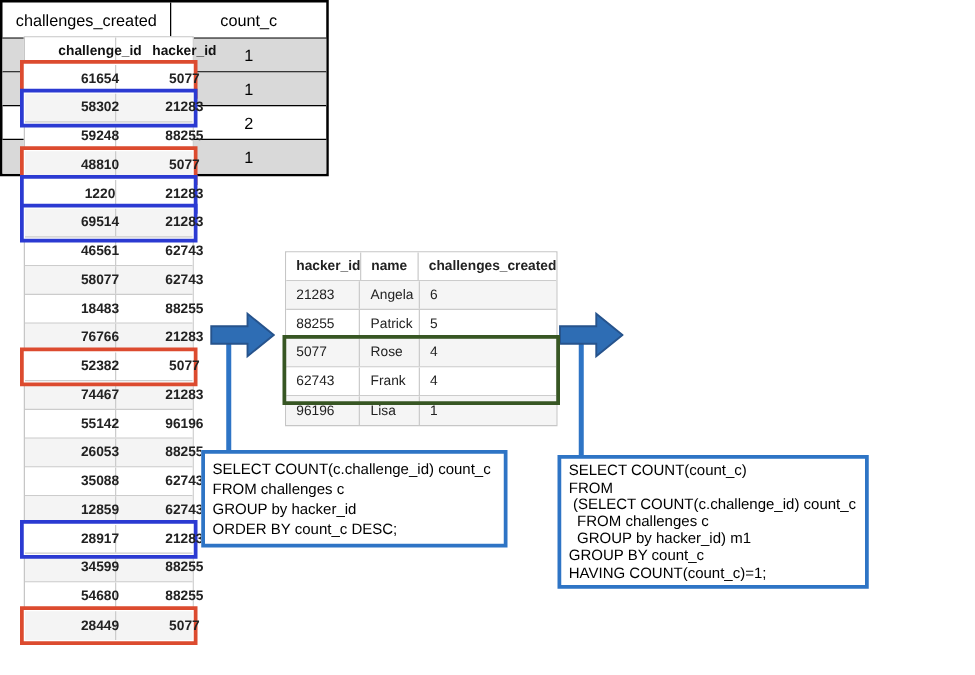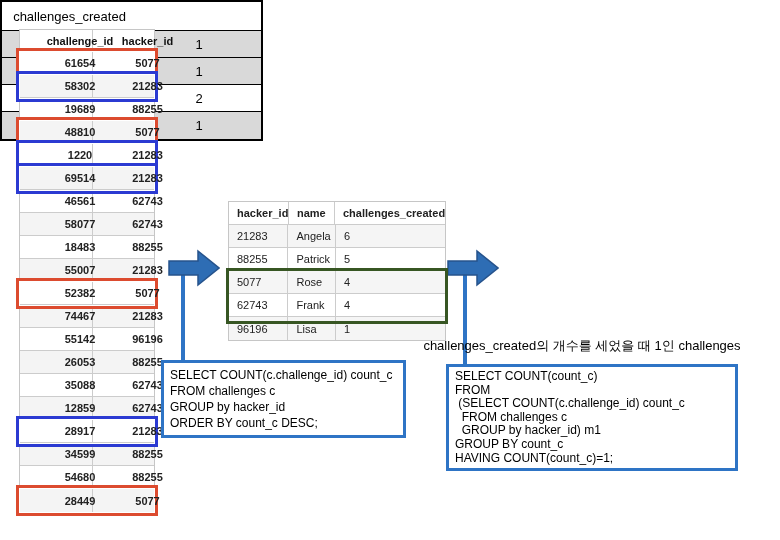--- a/index.html
+++ b/index.html
@@ -56,21 +56,21 @@
   .arrow { position:absolute; width:52px; height:40px; }
   #arrow-1 { left:168px; top:248px; }
   #arrow-2 { left:447px; top:248px; }
   .vline { position:absolute; width:4px; background:#2E74C5; z-index:0; }
   #vline-1 { left:181px; top:274px; height:88px; }
   #vline-2 { left:463px; top:274px; height:92px; }
 
   
   .sqlbox { position:absolute; border:3px solid #2E74C5; background:#fff; z-index:2; box-sizing:border-box; }
   #sql-box-1 { left:161px; top:360px; width:245px; height:78px; }
-  #sql-box-2 { left:446px; top:364px; width:292px; height:107px; }
+  #sql-box-2 { left:446px; top:364px; width:249px; height:107px; }
   .sqlbox pre { margin:0; font-family:"Liberation Sans", sans-serif; white-space:pre; color:#000; }
   #sql-box-1 pre { font-size:12px; line-height:16px; padding:4px 6px; }
   #sql-box-2 pre { font-size:12px; line-height:13.6px; padding:3px 6px; }
 
   
   #annotation { position:absolute; left:396px; top:337px; width:372px; text-align:center;
                 font-size:13px; color:#000; z-index:1; }
 </style>
 </head>
 <body>
@@ -87,21 +87,21 @@
     </div>
     <div class="tr hl-red">
       <div class="td c1">61654</div>
       <div class="td c2">5077</div>
     </div>
     <div class="tr hl-blue">
       <div class="td c1">58302</div>
       <div class="td c2">21283</div>
     </div>
     <div class="tr">
-      <div class="td c1">19689</div>
+      <div class="td c1">59248</div>
       <div class="td c2">88255</div>
     </div>
     <div class="tr hl-red">
       <div class="td c1">48810</div>
       <div class="td c2">5077</div>
     </div>
     <div class="tr hl-blue">
       <div class="td c1">1220</div>
       <div class="td c2">21283</div>
     </div>
@@ -115,21 +115,21 @@
     </div>
     <div class="tr">
       <div class="td c1">58077</div>
       <div class="td c2">62743</div>
     </div>
     <div class="tr">
       <div class="td c1">18483</div>
       <div class="td c2">88255</div>
     </div>
     <div class="tr">
-      <div class="td c1">55007</div>
+      <div class="td c1">76766</div>
       <div class="td c2">21283</div>
     </div>
     <div class="tr hl-red">
       <div class="td c1">52382</div>
       <div class="td c2">5077</div>
     </div>
     <div class="tr">
       <div class="td c1">74467</div>
       <div class="td c2">21283</div>
     </div>
@@ -205,40 +205,40 @@
     </div>
   </div>
 
   <svg class="arrow" id="arrow-2" viewBox="0 0 52 40">
     <polygon points="1,13 30,13 30,3 51,20 30,37 30,27 1,27" fill="#2E6DB4" stroke="#26538C" stroke-width="1.5"></polygon>
   </svg>
 
   <div id="right-table">
     <div class="tr hd">
       <div class="td r1">challenges_created</div>
+      <div class="td r2">count_c</div>
     </div>
     <div class="tr hl-gray">
       <div class="td r1">6</div>
       <div class="td r2">1</div>
     </div>
     <div class="tr hl-gray">
       <div class="td r1">5</div>
       <div class="td r2">1</div>
     </div>
     <div class="tr">
       <div class="td r1">4</div>
       <div class="td r2">2</div>
     </div>
     <div class="tr hl-gray">
       <div class="td r1">1</div>
       <div class="td r2">1</div>
     </div>
   </div>
 
-  <div id="annotation">challenges_created의 개수를 세었을 때 1인 challenges</div>
 
   <div class="sqlbox" id="sql-box-1">
     <pre>SELECT COUNT(c.challenge_id) count_c
 FROM challenges c
 GROUP by hacker_id
 ORDER BY count_c DESC;</pre>
   </div>
 
   <div class="sqlbox" id="sql-box-2">
     <pre>SELECT COUNT(count_c)

